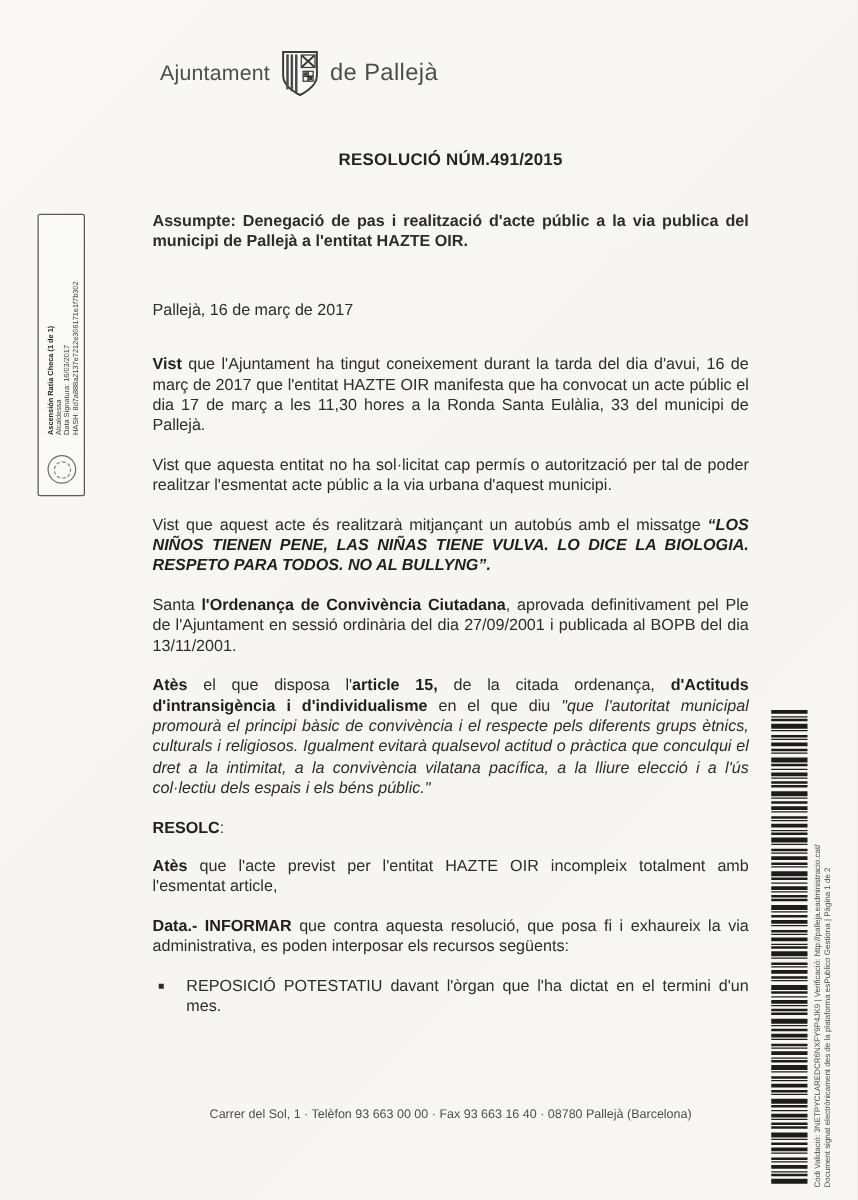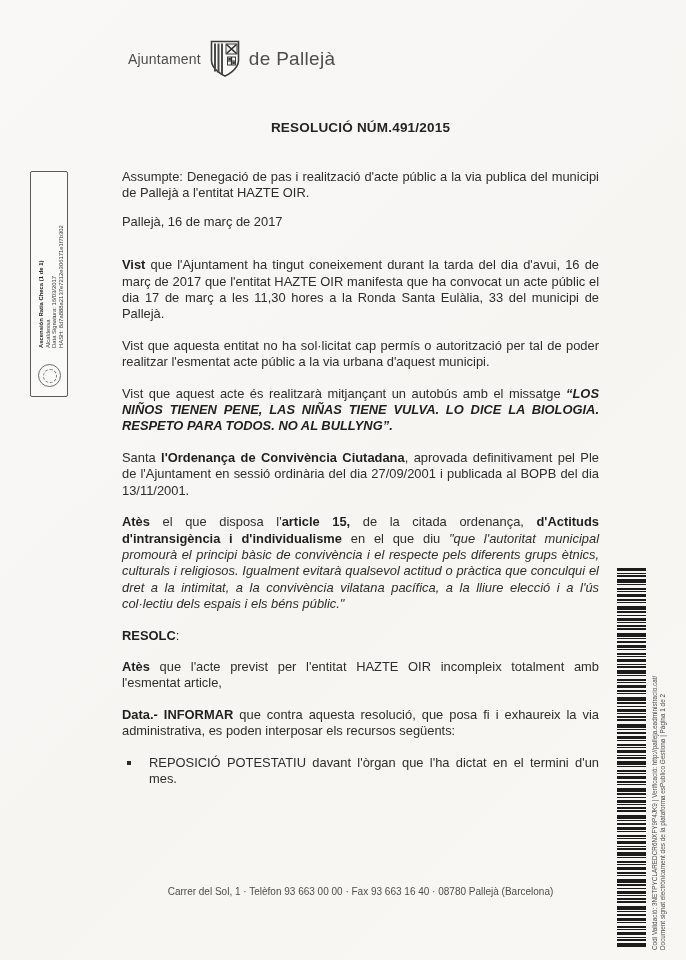--- a/index.html
+++ b/index.html
@@ -7,30 +7,30 @@
     position:relative;
     width:686px;height:960px;
     background:linear-gradient(135deg,#f9f8f6 0%,#f6f5f2 55%,#f8f7f4 100%);
     font-family:"Liberation Sans",sans-serif;
     color:#2d2d2d;
     overflow:hidden;
     box-shadow:0 0 4px rgba(0,0,0,.25);
   }
   
   .header{position:absolute;left:128px;top:40px;display:flex;align-items:center;gap:9px;color:#4d4d4d;}
-  .org-left{font-size:14px;letter-spacing:.2px;}
+  .org-left{font-size:17px;letter-spacing:.2px;}
   .org-right{font-size:19px;letter-spacing:.3px;}
   .logo{width:30px;height:38px;display:block;}
   
   .title{position:absolute;left:122px;top:120px;width:477px;text-align:center;
     font-size:13.5px;font-weight:bold;color:#242424;letter-spacing:.2px;}
   
   .content{position:absolute;left:122px;top:169px;width:477px;}
   .para{margin:0 0 15px;font-size:12.9px;line-height:16.4px;text-align:justify;}
-  .para.subject{font-weight:normal;margin-bottom:12px;}
+  .para.subject{font-weight:bold;margin-bottom:38px;}
   .para.date{margin-bottom:27px;text-align:left;}
   .para.heading{text-align:left;}
   .b{font-weight:bold;color:#1f1f1f;}
   .i{font-style:italic;}
   .para.bullet{position:relative;padding-left:27px;margin-top:4px;}
   .bullet-dot{position:absolute;left:5px;top:6px;width:4px;height:4px;background:#2d2d2d;}
   
   .sigbox{position:absolute;left:30px;top:171px;width:36px;height:224px;
     border:1.5px solid #5a5a5a;border-radius:2px;background:rgba(255,255,255,.35);}
   .sig-rotor{position:absolute;left:7px;top:176px;width:168px;height:26px;

